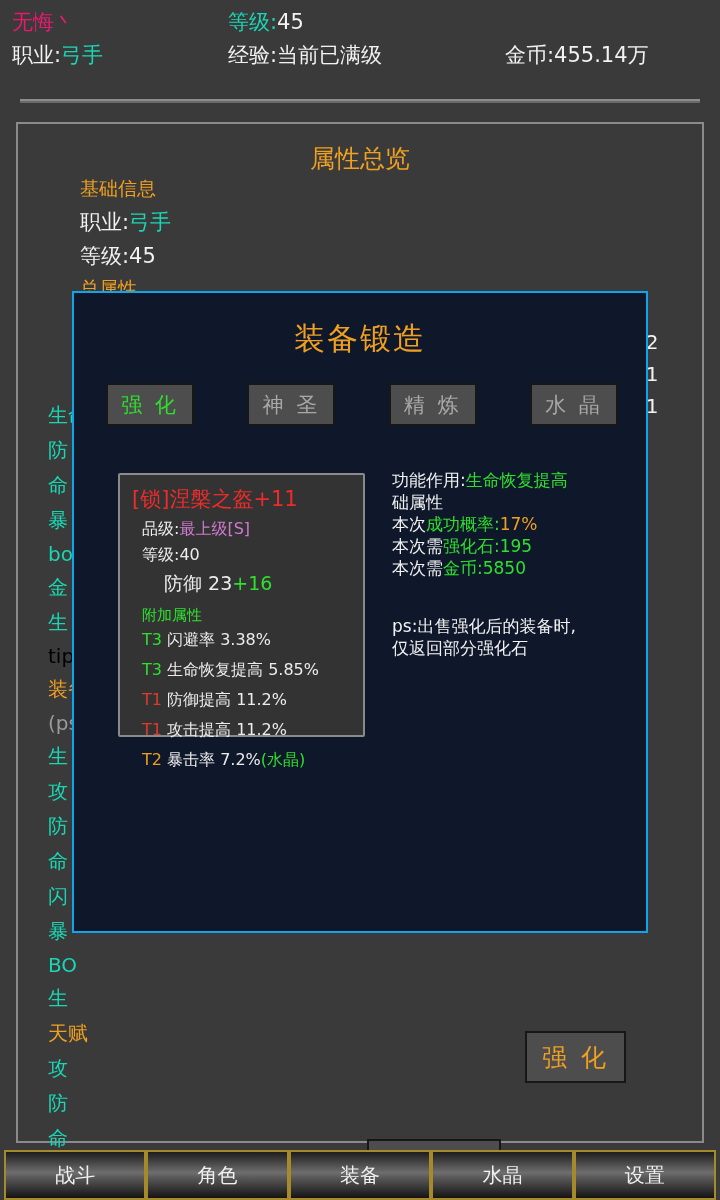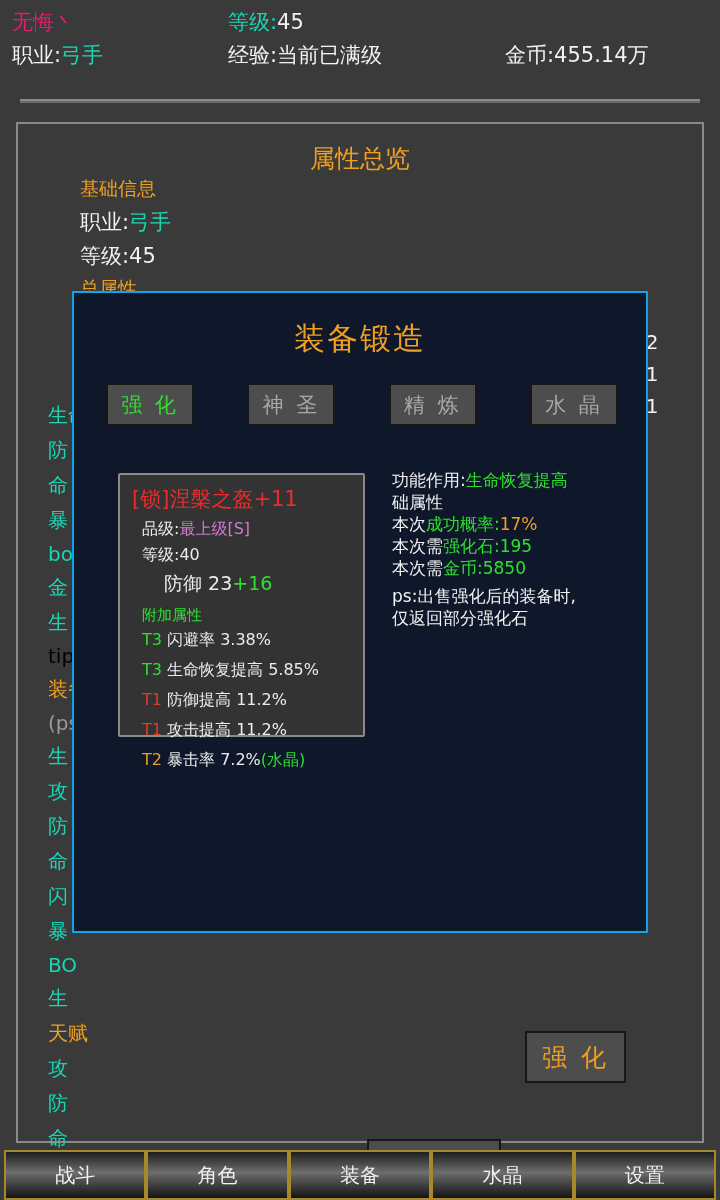--- a/index.html
+++ b/index.html
@@ -61,21 +61,21 @@
   .ic-rows { position: absolute; left: 22px; top: 44px; }
   .ic-rows > div { font-size: 16px; color: #ececec; margin-bottom: 5px; white-space: nowrap; }
   .ic-def { margin-left: 22px !important; font-size: 19px !important; }
   .green { color: #2ee02e; }
   .ic-addhead { margin-top: 9px !important; color: #2ee02e !important; font-size: 15px !important; }
   .t3 { color: #2ee02e; } .t1 { color: #e03a2a; } .t2 { color: #e8a020; }
   .ic-attr { font-size: 16px !important; margin-bottom: 9px !important; }
 
   .info { position: absolute; left: 318px; top: 176px; width: 240px; }
   .info > div { font-size: 17px; color: #f2f2f2; line-height: 22px; white-space: nowrap; }
-  .info .ps { margin-top: 6px; }
+  .info .ps { margin-top: 36px; }
   .teal { color: #23c3c3; }
   .btn-forge { position: absolute; left: 451px; top: 738px; width: 101px; height: 52px;
                background: #4d4d4d; border: 2px solid #171717; color: #f0a020;
                font-size: 25px; letter-spacing: 3px;
                display: flex; align-items: center; justify-content: center; }
   .btn-close { position: absolute; left: 293px; top: 846px; width: 134px; height: 46px;
                background: #4d4d4d; border: 2px solid #171717; color: #efefef;
                font-size: 23px; display: flex; align-items: center; justify-content: center; }
 
   

